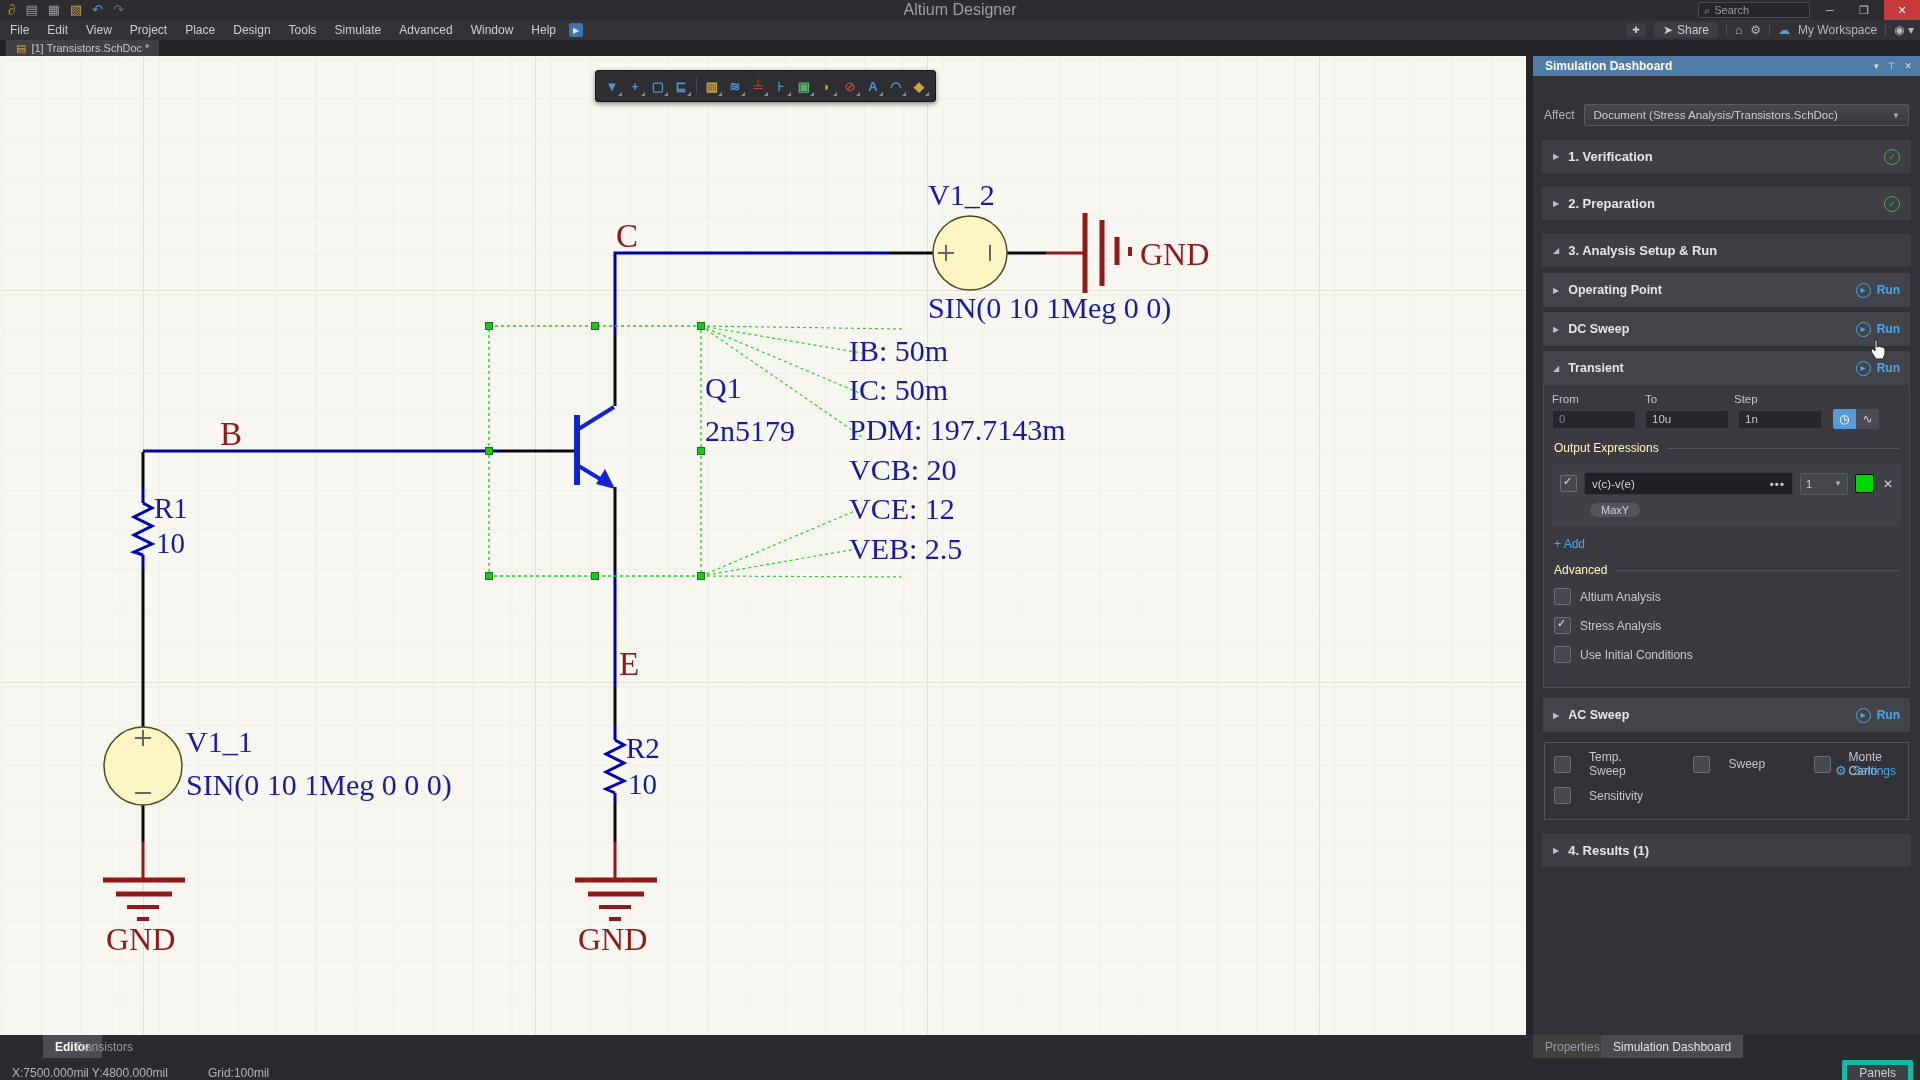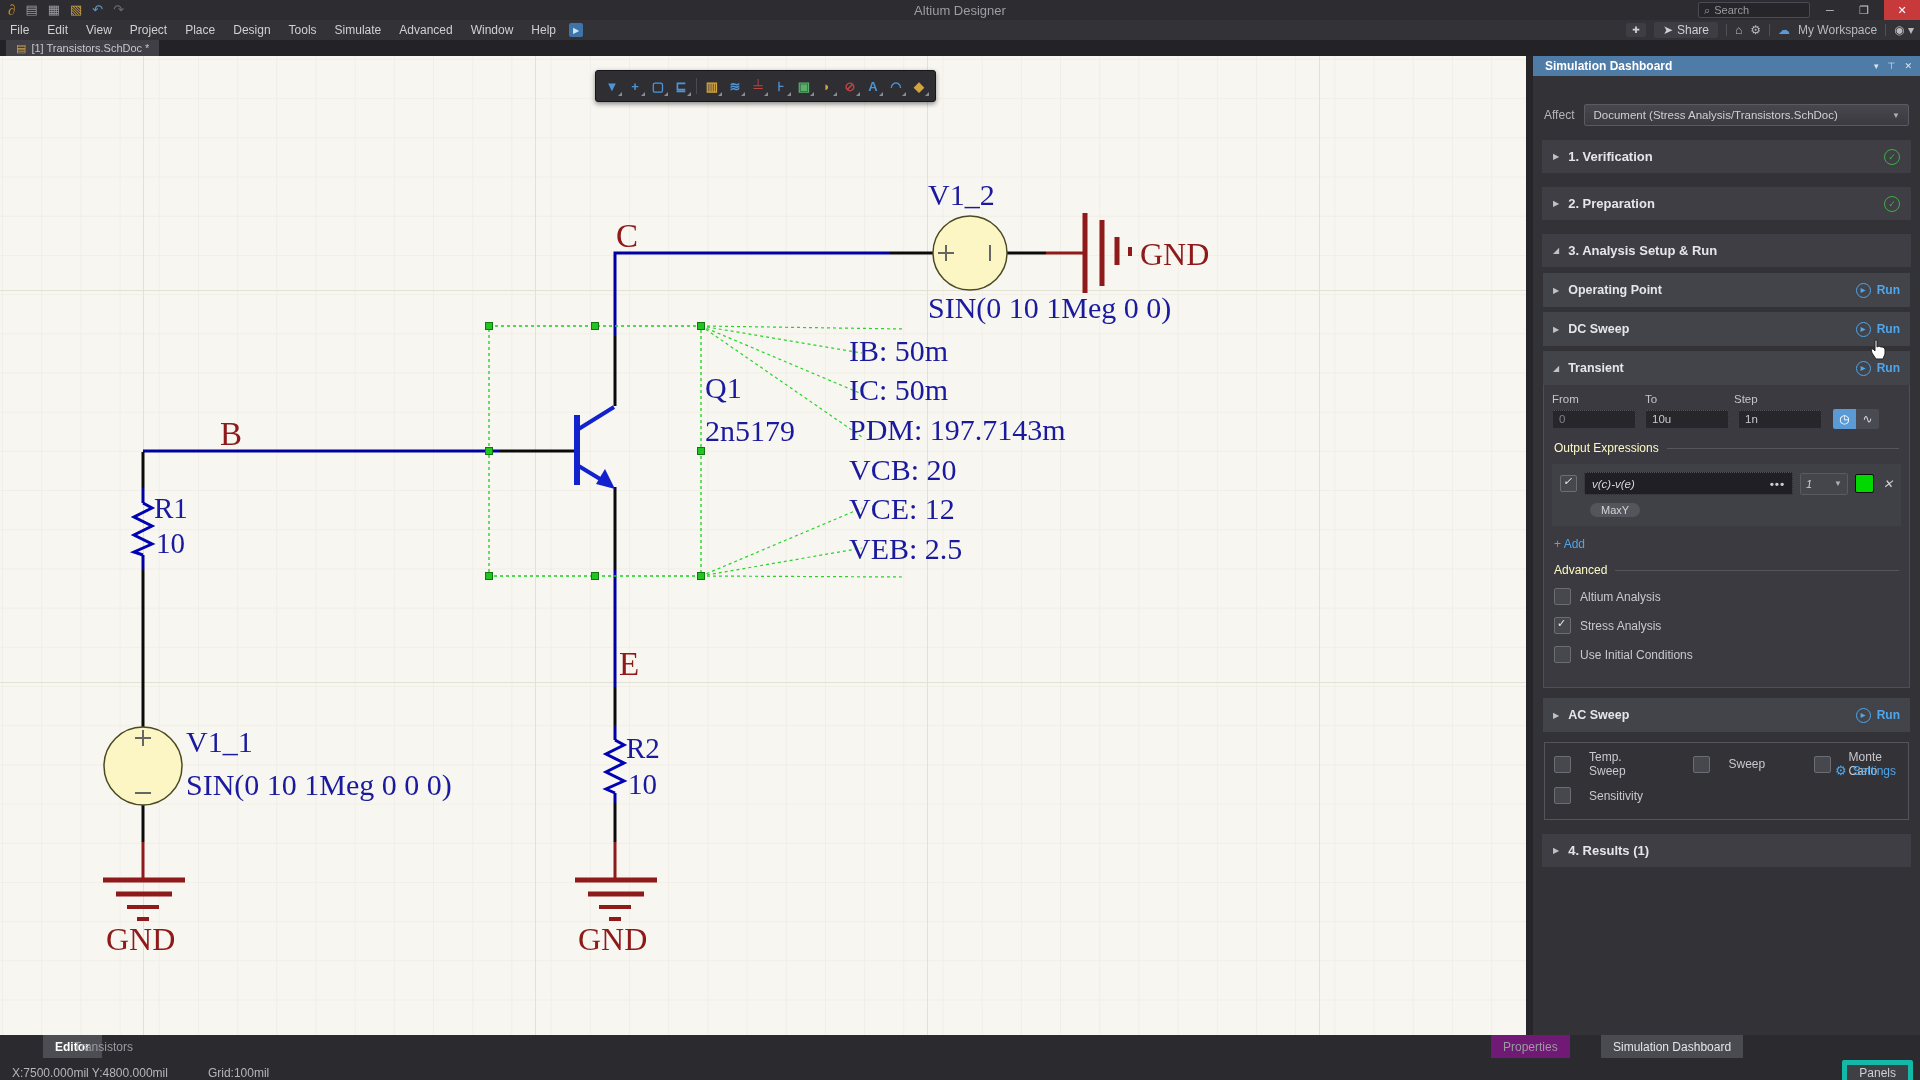--- a/index.html
+++ b/index.html
@@ -5,21 +5,21 @@
   html,body{margin:0;padding:0;background:#1c1c20;}
   #app{position:relative;width:1920px;height:1080px;overflow:hidden;background:#26262a;
        font-family:"Liberation Sans",sans-serif;-webkit-font-smoothing:antialiased;}
   
   .titlebar{position:absolute;top:0;left:0;width:1920px;height:20px;background:#2d2d31;
             display:flex;align-items:center;color:#bbb;font-size:12px;}
   .tb-icons{display:flex;align-items:center;gap:10px;padding-left:8px;}
   .tb-ic{font-size:13px;line-height:14px;cursor:default;}
   .logo{color:#c08a36;font-family:"Liberation Serif",serif;font-weight:bold;font-style:italic;font-size:15px;}
   .ic-grey{color:#9a9aa2}.ic-blue{color:#5e94cc}.ic-yel{color:#cfa445}.ic-dim{color:#6b6b72}
-  .tb-title{position:absolute;left:0;right:0;text-align:center;color:#9d9da3;font-size:13px;pointer-events:none;}
+  .tb-title{position:absolute;left:0;right:0;text-align:center;color:#9d9da3;font-size:16px;pointer-events:none;}
   .tb-right{margin-left:auto;display:flex;align-items:center;gap:6px;padding-right:0;}
   .searchbox{display:flex;align-items:center;gap:4px;width:100px;height:14px;background:#26262a;
              border:1px solid #4a4a55;border-radius:2px;padding:0 5px;color:#9a9aa0;font-size:11px;}
   .winbtn{width:28px;height:20px;display:flex;align-items:center;justify-content:center;color:#c9c9cf;font-size:11px;}
   .winbtn.close{width:36px;background:#c8393c;color:#fff;}
   
   .menubar{position:absolute;top:20px;left:0;width:1920px;height:20px;background:#323237;
            display:flex;align-items:center;font-size:12px;color:#cfcfd4;}
   .menu-item{padding:0 9px;line-height:20px;}
   .menu-item:first-child{padding-left:10px;}
@@ -90,21 +90,21 @@
          color:#c8c8ce;font-size:11.5px;padding:0 6px;font-family:"Liberation Sans",sans-serif;box-sizing:border-box;}
   .field.dim{color:#808088;}
   .tgl{display:flex;margin-left:2px;}
   .tgl-a{width:23px;height:20px;background:#5b9bd5;border-radius:2px 0 0 2px;color:#fff;font-size:12px;
          display:flex;align-items:center;justify-content:center;}
   .tgl-b{width:23px;height:20px;background:#4a4a52;border-radius:0 2px 2px 0;color:#d8d8de;font-size:12px;
          display:flex;align-items:center;justify-content:center;}
   .divlabel{display:flex;align-items:center;gap:8px;font-size:12px;color:#fef9c3;margin:12px 2px 0 2px;}
   .divlabel::after{content:"";flex:1;height:1px;background:#55555c;}
   .expr-card{background:#404047;padding:8px;margin:9px 0 2px 0;}
-  .expr-row{display:flex;align-items:center;gap:7px;font-style:italic;}
+  .expr-row{display:flex;align-items:center;gap:7px;}
   .cb{width:15px;height:15px;background:#47474e;border:1px solid #6c6c74;border-radius:2px;
       position:relative;flex:none;}
   .cb.on::after{content:"✓";position:absolute;left:2px;top:-1px;color:#e8e8ee;font-size:11px;}
   .expr-field{flex:1;height:21px;background:#202024;border:1px dotted #50505a;border-radius:2px;
               display:flex;align-items:center;padding:0 7px;font-size:11.5px;color:#d8d8de;}
   .dots{margin-left:auto;color:#cfcfd4;font-weight:bold;letter-spacing:1px;}
   .mini-dd{width:36px;height:20px;background:#45454c;border:1px solid #5a5a62;border-radius:2px;
            display:flex;align-items:center;padding:0 5px;font-size:11px;color:#cfcfd4;}
   .swatch{width:17px;height:17px;background:#00d800;border:1px solid #0c0c0e;border-radius:2px;flex:none;}
   .xbtn{color:#d2d2d8;font-size:12px;margin-left:2px;}
@@ -486,21 +486,21 @@
       <div class="sec-row s4">
         <span class="arr">▶</span>
         <span>4. Results (1)</span>
       </div>
     </div>
   </div>
 
   <div class="docstrip">
     <div class="dtab active" style="left:7px;margin-left:36px;">Editor</div>
     <div class="dtab idle" style="left:62px;">Transistors</div>
-    <div class="dtab idle" style="left:1491px;background:#701a75;">Properties</div>
+    <div class="dtab idle" style="left:1533px;background:#404040;">Properties</div>
     <div class="dtab active" style="left:1601px;background:#4a4a51;font-weight:normal;color:#e4e4ea;">Simulation Dashboard</div>
   </div>
 
   <div class="statusbar">
     <span class="sb-coords">X:7500.000mil Y:4800.000mil</span>
     <span class="sb-grid">Grid:100mil</span>
     <span class="panels-btn">Panels</span>
   </div>
 
   <svg class="cursor" width="18" height="22" viewBox="0 0 18 22">

